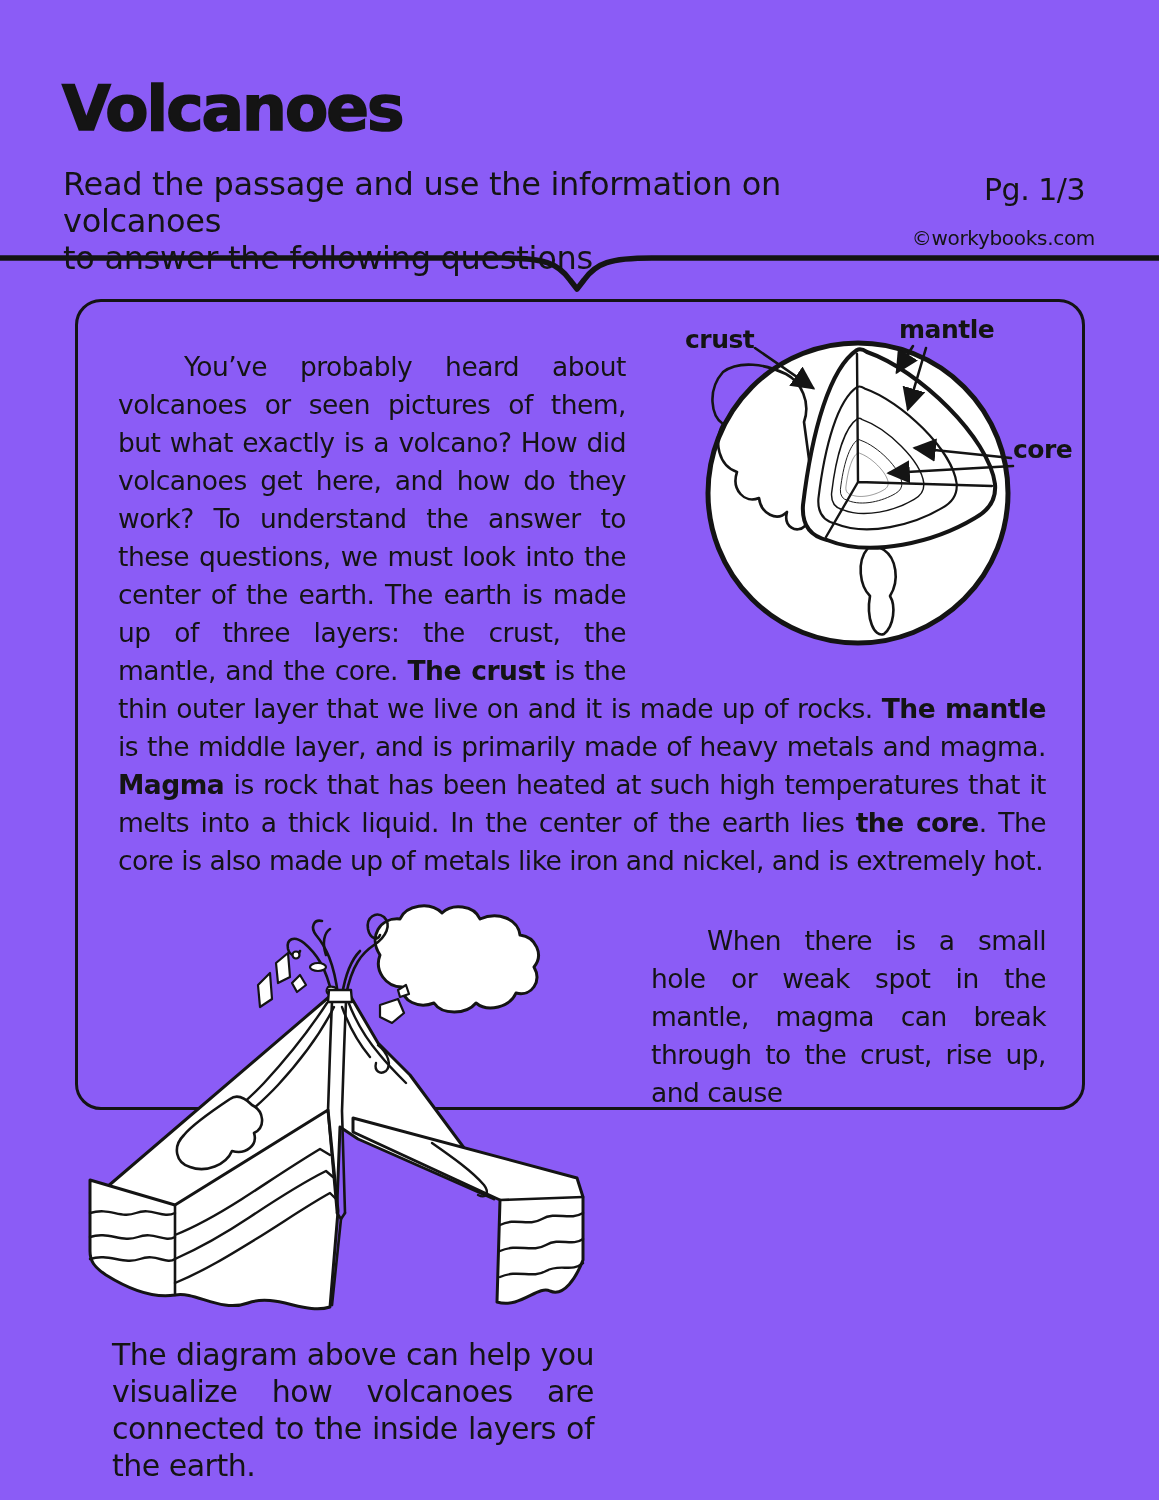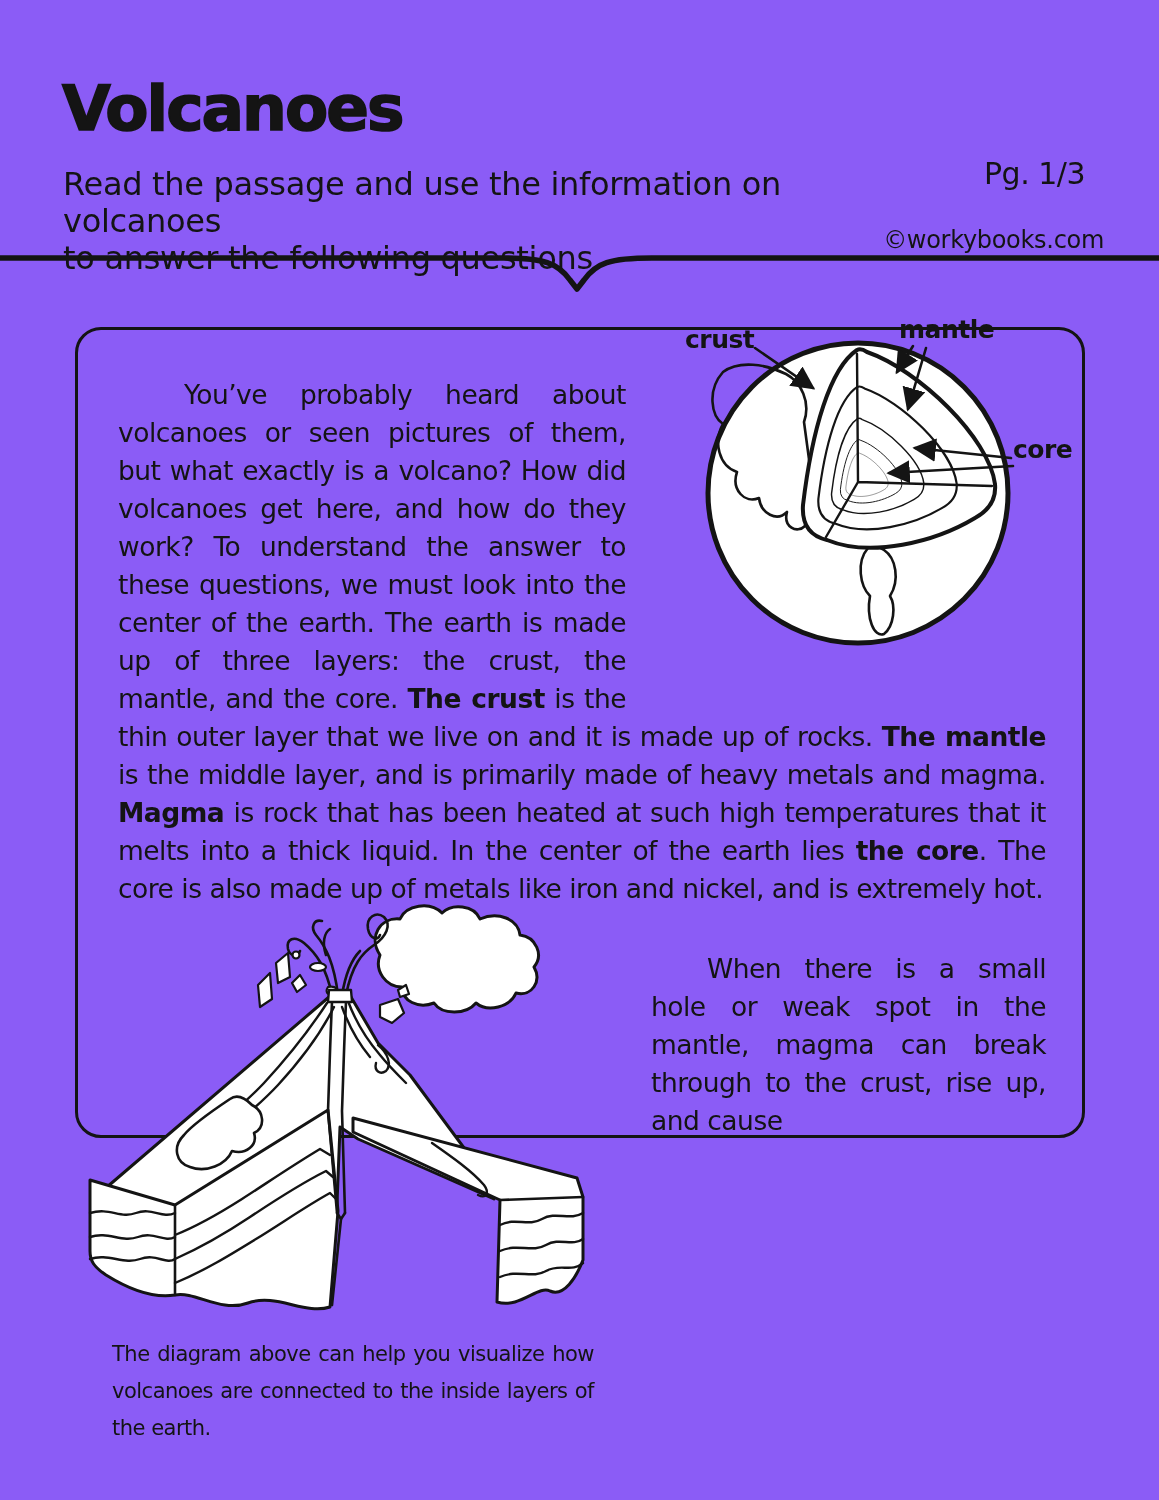--- a/index.html
+++ b/index.html
@@ -11,47 +11,46 @@
   .title{
     position:absolute;left:62px;top:72px;
     font-size:63px;font-weight:bold;letter-spacing:-2px;
     -webkit-text-stroke:1.6px #141414;
   }
   .instructions{
     position:absolute;left:63px;top:166px;width:880px;
     font-size:32px;line-height:37px;white-space:pre-line;letter-spacing:-0.3px;
   }
   .page-number{
-    position:absolute;left:984px;top:156px;font-size:30px;letter-spacing:-0.5px;
+    position:absolute;left:984px;top:172px;font-size:30px;letter-spacing:-0.5px;
   }
   .credit{
-    position:absolute;right:55px;top:226px;font-size:24px;letter-spacing:-0.3px;
+    position:absolute;right:64px;top:226px;font-size:20px;letter-spacing:-0.3px;
   }
   .divider{position:absolute;left:0;top:250px;}
   
   .passage-box{
     position:absolute;left:75px;top:299px;width:1010px;height:811px;
     border:3.5px solid #141414;border-radius:26px;box-sizing:border-box;
     z-index:1;
-    margin-top:28px;
   }
   .box-inner{padding:46px 36px 0 40px;font-size:26.5px;line-height:38px;letter-spacing:-0.5px;}
   .earth-spacer{float:right;width:420px;height:342px;}
   .volcano-spacer{float:left;width:533px;height:360px;}
   .par{margin:0;text-align:justify;}
   .par1{text-indent:66px;}
   .par2{text-indent:56px;margin-top:42px;}
   .b{font-weight:bold;}
   
   .earth-figure{position:absolute;left:655px;top:308px;z-index:2;}
   .volcano-figure{position:absolute;left:80px;top:895px;z-index:3;}
   .diagram-label{font-family:"DejaVu Sans",sans-serif;font-weight:bold;font-size:25px;fill:#141414;letter-spacing:-0.5px;}
   .caption{
     position:absolute;left:112px;top:1336px;width:482px;
-    font-size:21px;line-height:37px;text-align:justify;letter-spacing:-0.5px;
+    font-size:30px;line-height:37px;text-align:justify;letter-spacing:-0.5px;
   }
   .ln{stroke:#141414;fill:none;stroke-linecap:round;stroke-linejoin:round;}
   .fw{stroke:#141414;fill:#ffffff;stroke-linecap:round;stroke-linejoin:round;}
 </style>
 </head>
 <body>
 
 <div class="page">
 
   <div class="title">Volcanoes</div>

